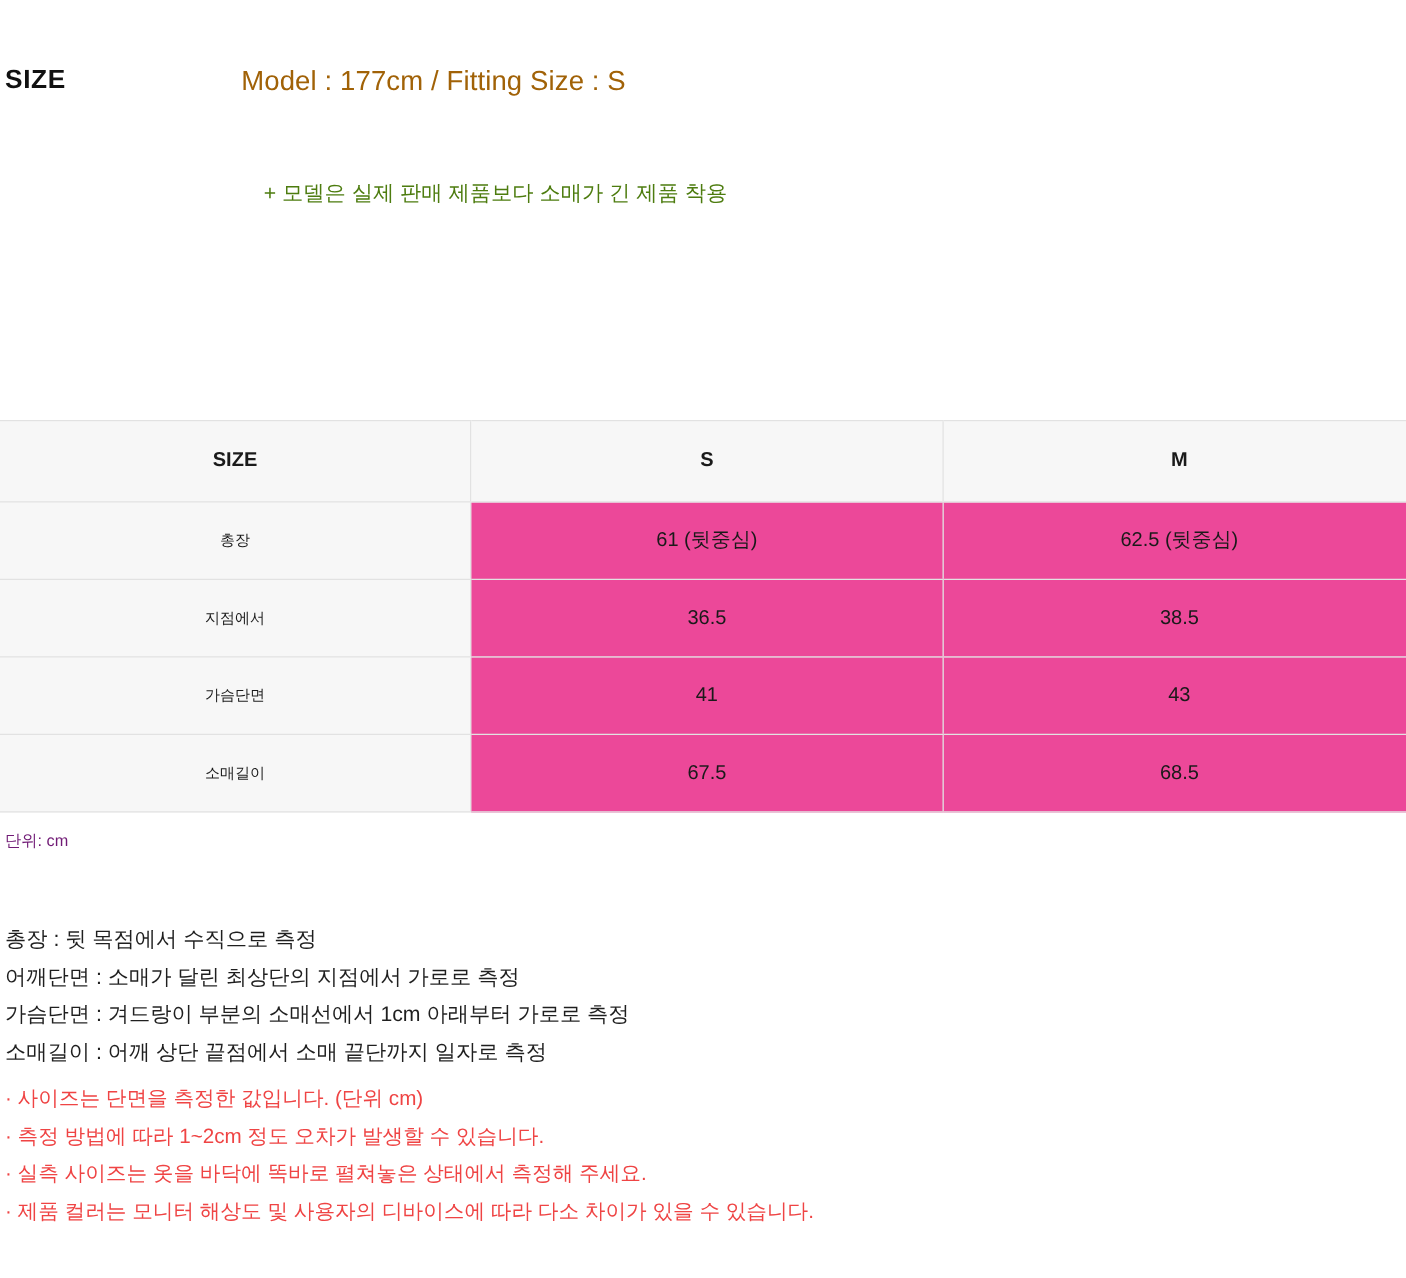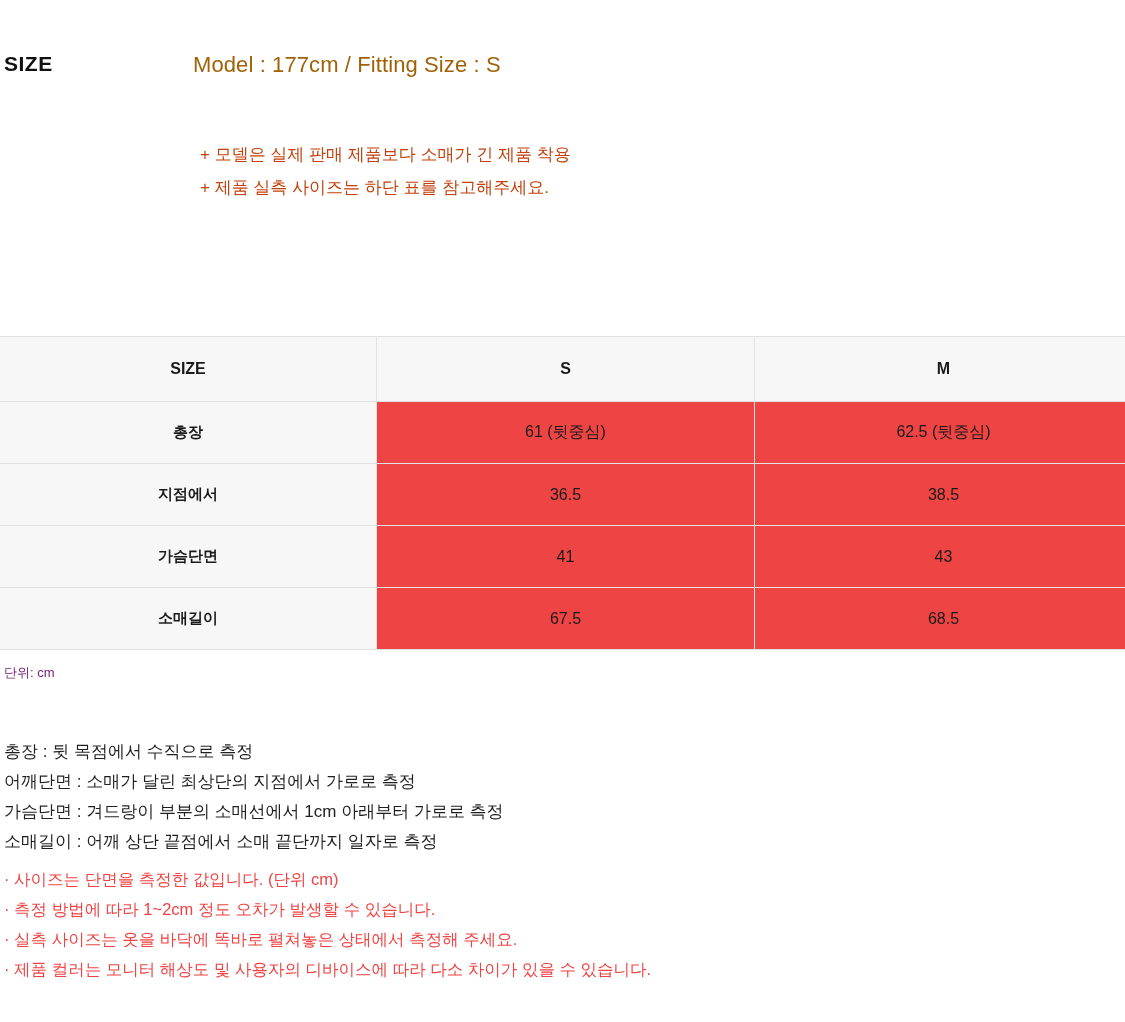--- a/index.html
+++ b/index.html
@@ -35,25 +35,25 @@
     position: absolute;
     left: 193px;
     top: 52px;
     font-size: 22px;
     font-weight: 400;
     color: #a16207;
     letter-spacing: 0.1px;
   }
   .notes {
     position: absolute;
-    left: 200px;
+    left: 211px;
     top: 138px;
     font-size: 17px;
     line-height: 33px;
-    color: #c2410c;
+    color: #4d7c0f;
   }
   .notes div {
     white-space: nowrap;
   }
 
   
   .size-table {
     position: absolute;
     left: 0;
     top: 336px;
@@ -80,25 +80,25 @@
     height: 62px;
     font-size: 16px;
   }
   .size-table thead th.sep,
   .size-table tbody td.sep {
     border-left: 1px solid #e2e2e2;
   }
   .size-table tbody tr { height: 62px; }
   .size-table tbody th {
     background: #f7f7f7;
-    font-weight: 700;
-    font-size: 15px;
+    font-weight: 400;
+    font-size: 12px;
   }
   .size-table tbody td {
-    background: #ef4444;
+    background: #ec4899;
     font-weight: 400;
     font-size: 16px;
   }
 
   
   .unit {
     position: absolute;
     left: 4px;
     top: 664px;
     font-size: 13px;
@@ -130,21 +130,20 @@
 <body>
 
 <div class="page">
 
   <div class="size-label">SIZE</div>
 
   <div class="model-line">Model : 177cm / Fitting Size : S</div>
 
   <div class="notes">
     <div>+ 모델은 실제 판매 제품보다 소매가 긴 제품 착용</div>
-    <div>+ 제품 실측 사이즈는 하단 표를 참고해주세요.</div>
   </div>
 
   <table class="size-table">
     <thead>
       <tr>
         <th class="col-label">SIZE</th>
         <th class="col-val sep">S</th>
         <th class="col-val sep">M</th>
       </tr>
     </thead>

